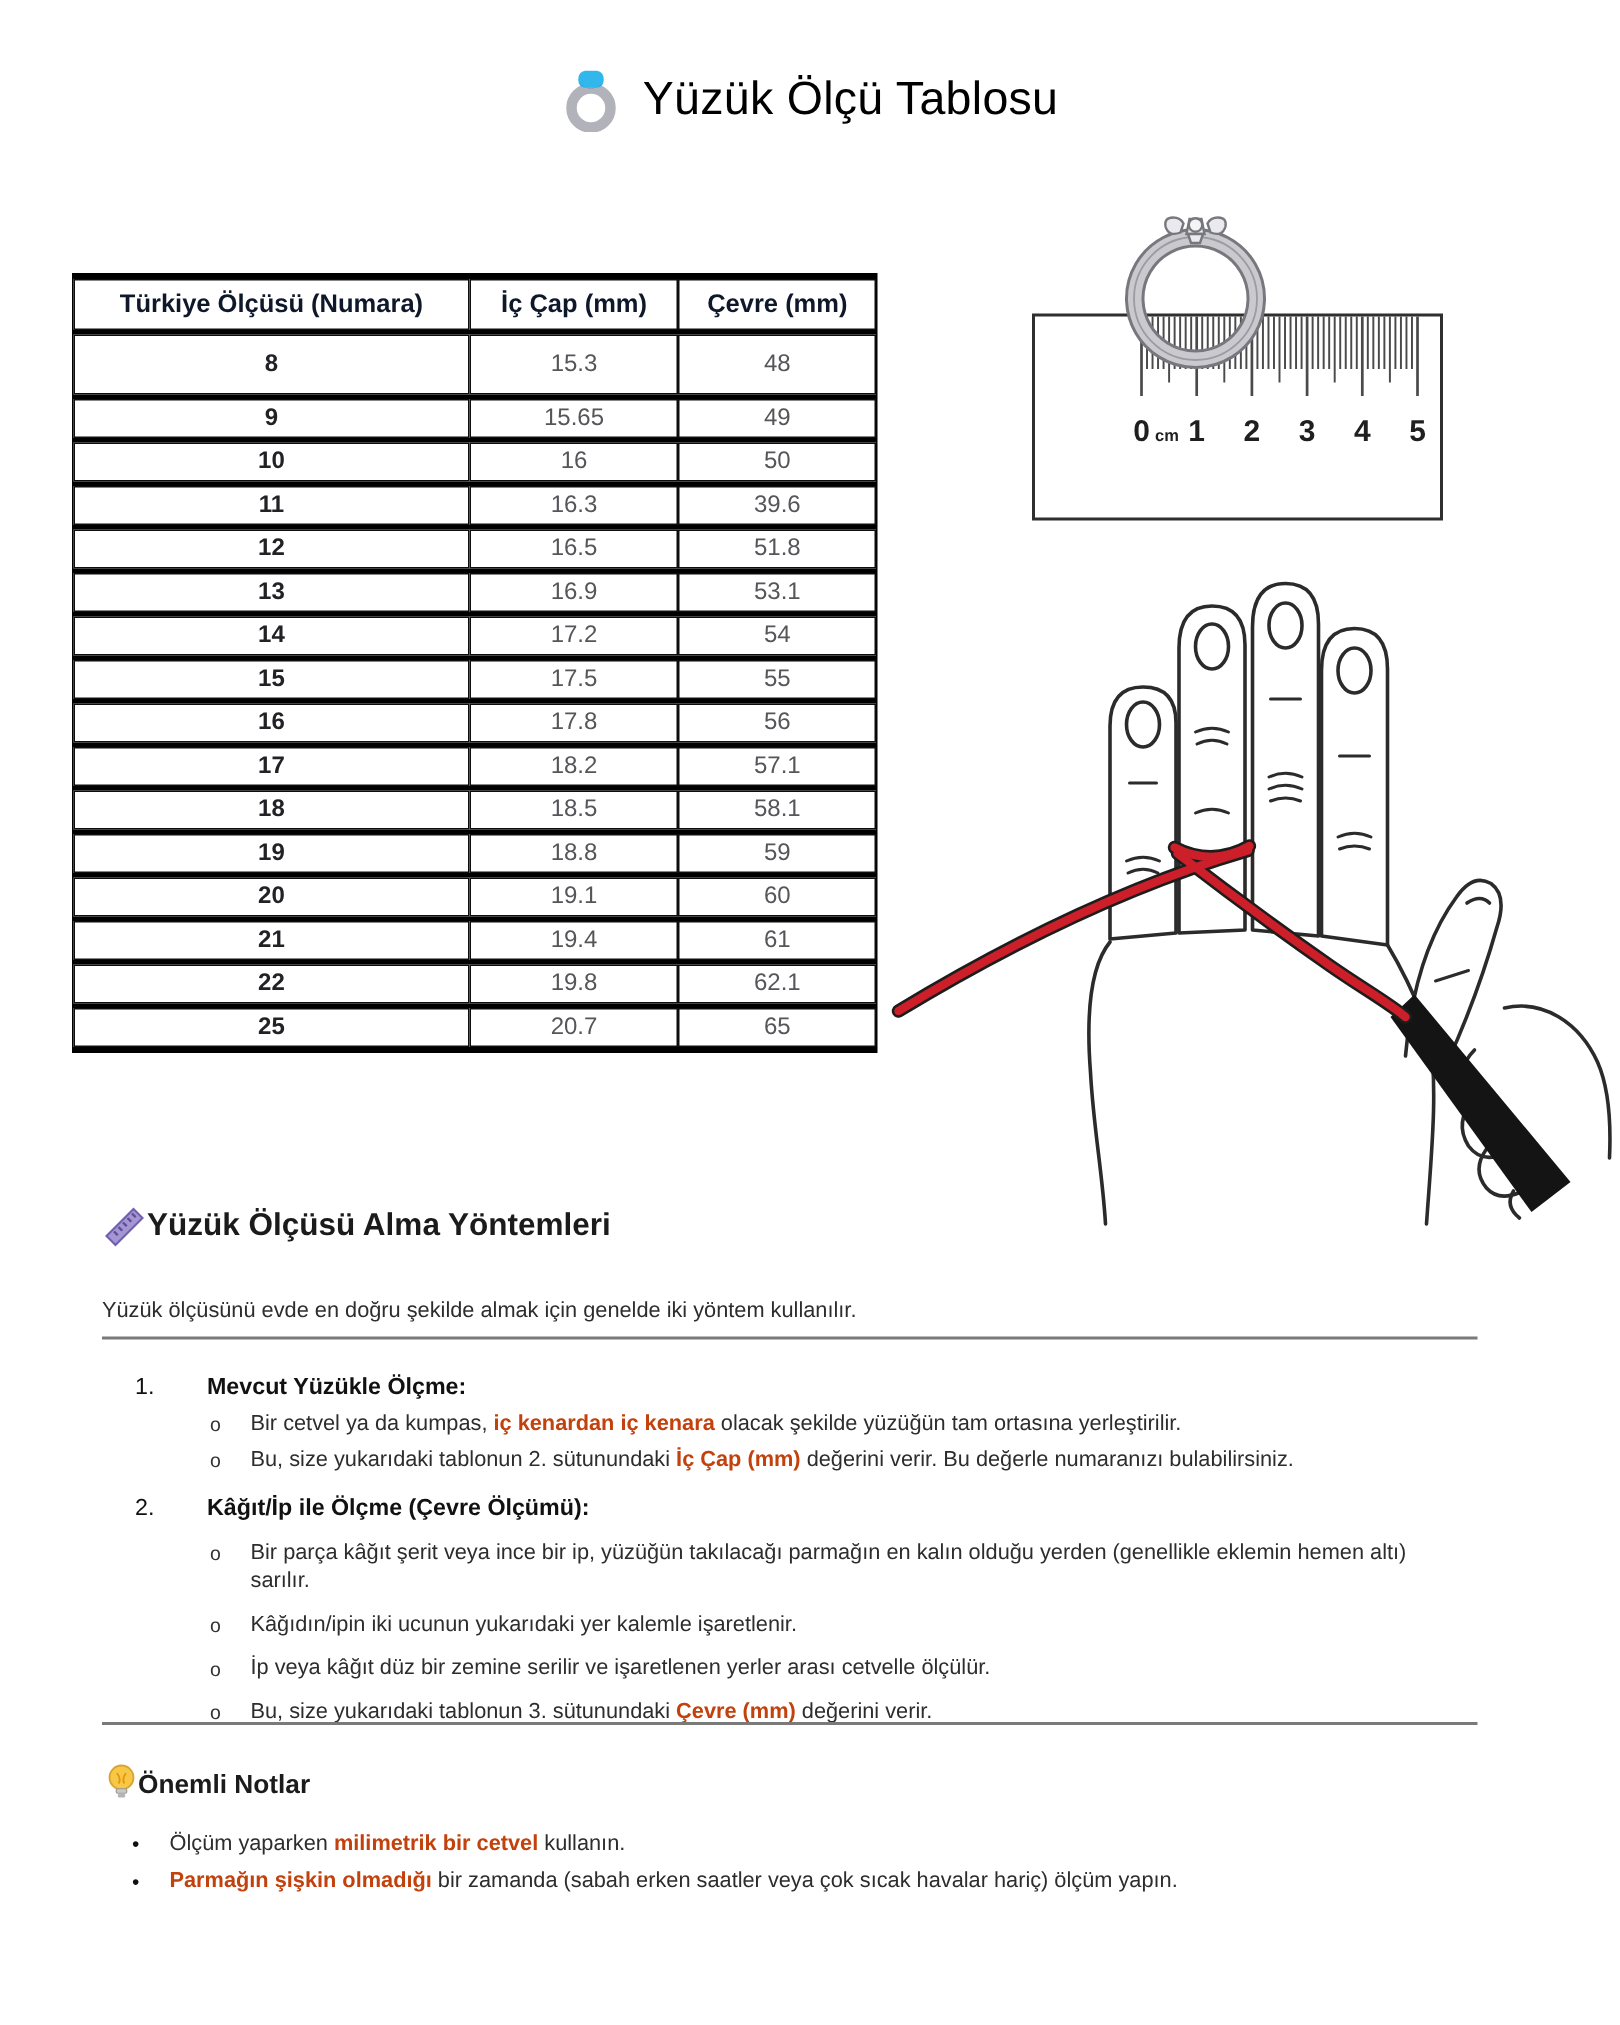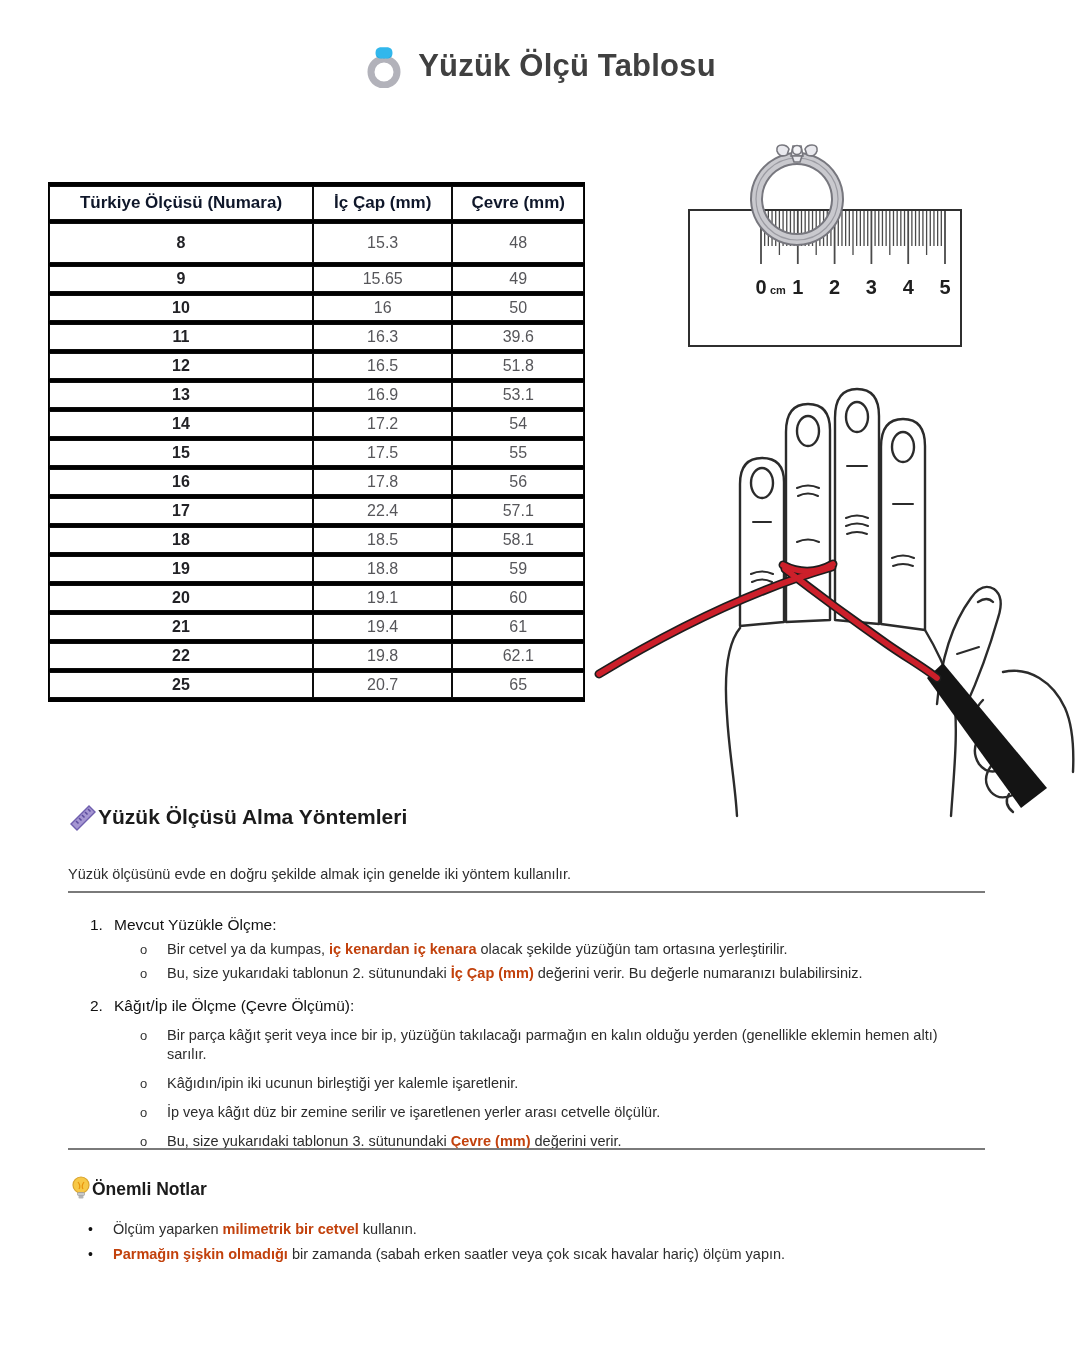--- a/index.html
+++ b/index.html
@@ -2,21 +2,21 @@
 <html lang="tr"><head>
 <meta charset="utf-8">
 <style>
   html,body{margin:0;padding:0;background:#fff;}
   .page{
     position:relative;width:1080px;height:1350px;background:#fff;overflow:hidden;
     font-family:"Liberation Sans","DejaVu Sans",sans-serif;color:#2d2d2d;
   }
   
   .title-row{position:absolute;left:0;top:44px;width:1080px;display:flex;justify-content:center;align-items:center;gap:14px;}
-  .title-row h1{margin:0;font-size:31px;font-weight:bold;color:#404040;letter-spacing:.2px;}
+  .title-row h1{margin:0;font-size:31px;font-weight:normal;color:#000000;letter-spacing:.2px;}
   
   .size-table{
     position:absolute;left:48px;top:182px;width:537px;
     border-collapse:separate;border-spacing:0 3px;
     background:#000;padding:1px;
   }
   .size-table th,.size-table td{
     border:1.6px solid #0d0d0d;background:#fff;text-align:center;vertical-align:middle;
     padding:1px 4px;line-height:1.25;
   }
@@ -35,21 +35,21 @@
   .sec-head h2{margin:0;font-size:21px;font-weight:bold;color:#1b1b1b;}
   .methods-head{left:68px;top:802px;}
   .intro{position:absolute;left:68px;top:851px;font-size:14.5px;color:#2d2d2d;}
   .rule{position:absolute;left:68px;width:917px;height:2px;background:#7a7a7a;}
   .rule1{top:891px;}
   .rule2{top:1148px;}
   .methods-list{position:absolute;left:0;top:915px;width:1010px;}
   .m-item{margin-bottom:13px;}
   .m-head{display:flex;font-size:15.5px;color:#111;line-height:20px;}
   .m-num{width:24px;margin-left:90px;font-weight:normal;}
-  .m-title{font-weight:normal;}
+  .m-title{font-weight:bold;margin-left:24px;}
   .bullet-row{display:flex;margin-top:5px;line-height:19px;}
   .sub-bullets .marker{width:27px;margin-left:140px;font-size:13px;color:#333;text-align:left;}
   .sub-bullets .btxt{font-size:14.5px;color:#2d2d2d;max-width:800px;}
   .sub-bullets.spread .bullet-row{margin-top:10px;}
   
   .notes-head{left:70px;top:1176px;}
   .notes-head h2{font-size:17.5px;}
   .note-bullets{position:absolute;left:0;top:1214px;width:1000px;}
   .note-bullets .bullet-row{margin-top:6px;line-height:19px;}
   .note-bullets .marker{width:25px;margin-left:88px;font-size:14px;color:#111;}
@@ -119,21 +119,21 @@
           <td>17.5</td>
           <td>55</td>
         </tr>
         <tr>
           <td class="c0">16</td>
           <td>17.8</td>
           <td>56</td>
         </tr>
         <tr>
           <td class="c0">17</td>
-          <td>22.4</td>
+          <td>18.2</td>
           <td>57.1</td>
         </tr>
         <tr>
           <td class="c0">18</td>
           <td>18.5</td>
           <td>58.1</td>
         </tr>
         <tr>
           <td class="c0">19</td>
           <td>18.8</td>
@@ -334,21 +334,21 @@
         <span class="m-num">2.</span>
         <span class="m-title">Kâğıt/İp ile Ölçme (Çevre Ölçümü):</span>
       </div>
       <div class="sub-bullets spread">
           <div class="bullet-row">
             <span class="marker">o</span>
             <span class="btxt"><span>Bir parça kâğıt şerit veya ince bir ip, yüzüğün takılacağı parmağın en kalın olduğu yerden (genellikle eklemin hemen altı) sarılır.</span></span>
           </div>
           <div class="bullet-row">
             <span class="marker">o</span>
-            <span class="btxt"><span>Kâğıdın/ipin iki ucunun birleştiği yer kalemle işaretlenir.</span></span>
+            <span class="btxt"><span>Kâğıdın/ipin iki ucunun yukarıdaki yer kalemle işaretlenir.</span></span>
           </div>
           <div class="bullet-row">
             <span class="marker">o</span>
             <span class="btxt"><span>İp veya kâğıt düz bir zemine serilir ve işaretlenen yerler arası cetvelle ölçülür.</span></span>
           </div>
           <div class="bullet-row">
             <span class="marker">o</span>
             <span class="btxt"><span>Bu, size yukarıdaki tablonun 3. sütunundaki </span><b>Çevre (mm)</b><span> değerini verir.</span></span>
           </div>
         </div>

